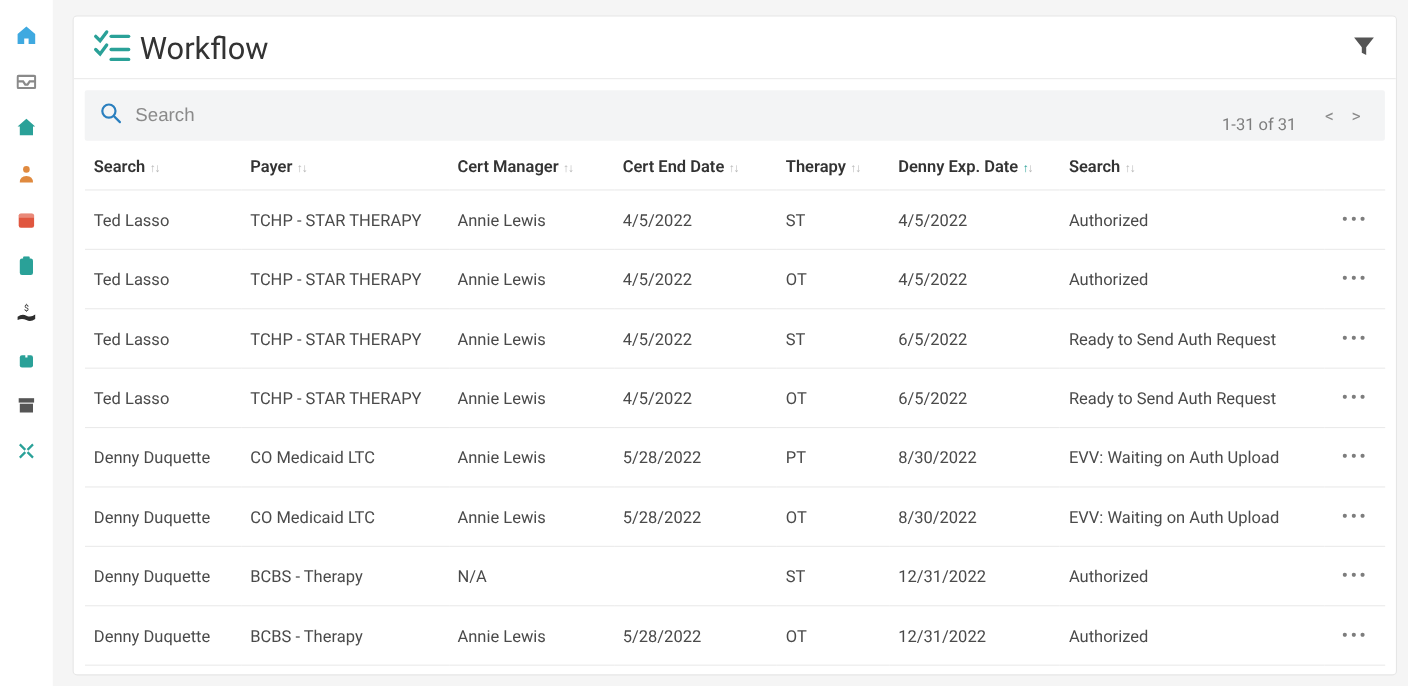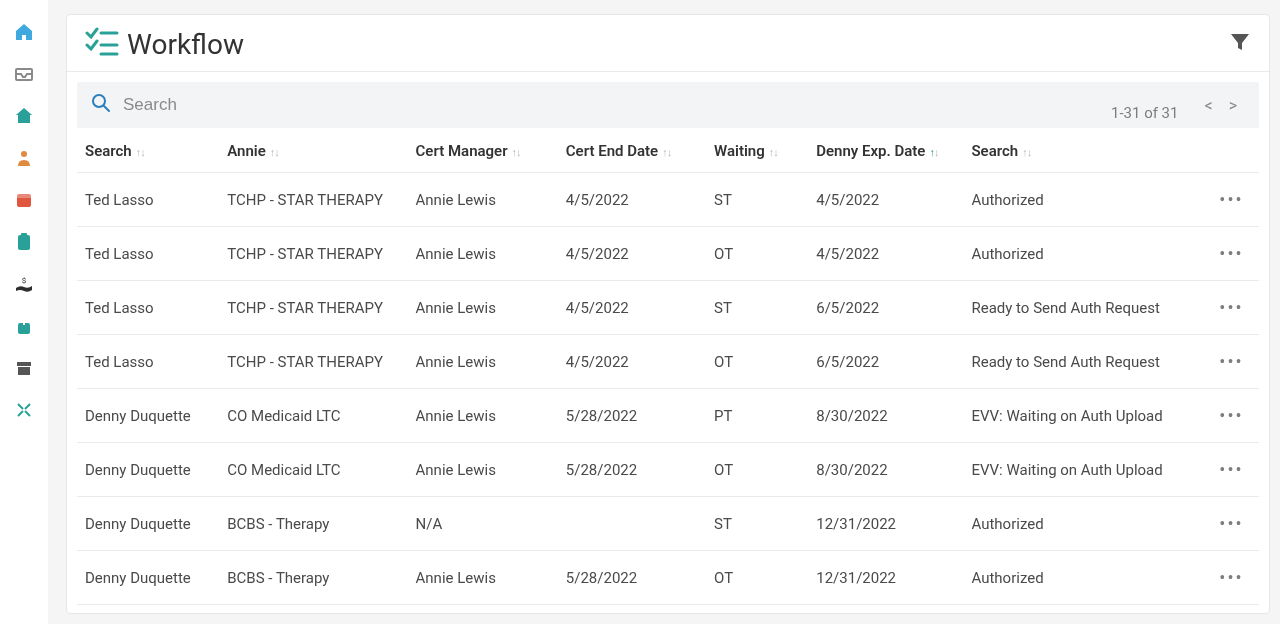--- a/index.html
+++ b/index.html
@@ -252,24 +252,24 @@
               <col class="c-care">
             <col class="c-cert">
               <col class="c-service">
               <col class="c-auth">
             <col class="c-status">
               <col class="c-menu">
           </colgroup>
           <thead>
               <tr id="thead-row">
                 <th><span>Search</span><span class="sort-arrows"><span class="up">↑</span><span class="dn">↓</span></span></th>
-                <th><span>Annie</span><span class="sort-arrows"><span class="up">↑</span><span class="dn">↓</span></span></th>
+                <th><span>Payer</span><span class="sort-arrows"><span class="up">↑</span><span class="dn">↓</span></span></th>
                 <th><span>Cert Manager</span><span class="sort-arrows"><span class="up">↑</span><span class="dn">↓</span></span></th>
                 <th><span>Cert End Date</span><span class="sort-arrows"><span class="up">↑</span><span class="dn">↓</span></span></th>
-                <th><span>Waiting</span><span class="sort-arrows"><span class="up">↑</span><span class="dn">↓</span></span></th>
+                <th><span>Therapy</span><span class="sort-arrows"><span class="up">↑</span><span class="dn">↓</span></span></th>
                 <th><span>Denny Exp. Date</span><span class="sort-arrows active-up"><span class="up">↑</span><span class="dn">↓</span></span></th>
                 <th><span>Search</span><span class="sort-arrows"><span class="up">↑</span><span class="dn">↓</span></span></th>
                 <th></th>
               </tr>
             </thead>
           <tbody id="tbody">
               <tr>
                 <td>Ted Lasso</td>
                 <td>TCHP - STAR THERAPY</td>
                 <td>Annie Lewis</td>

